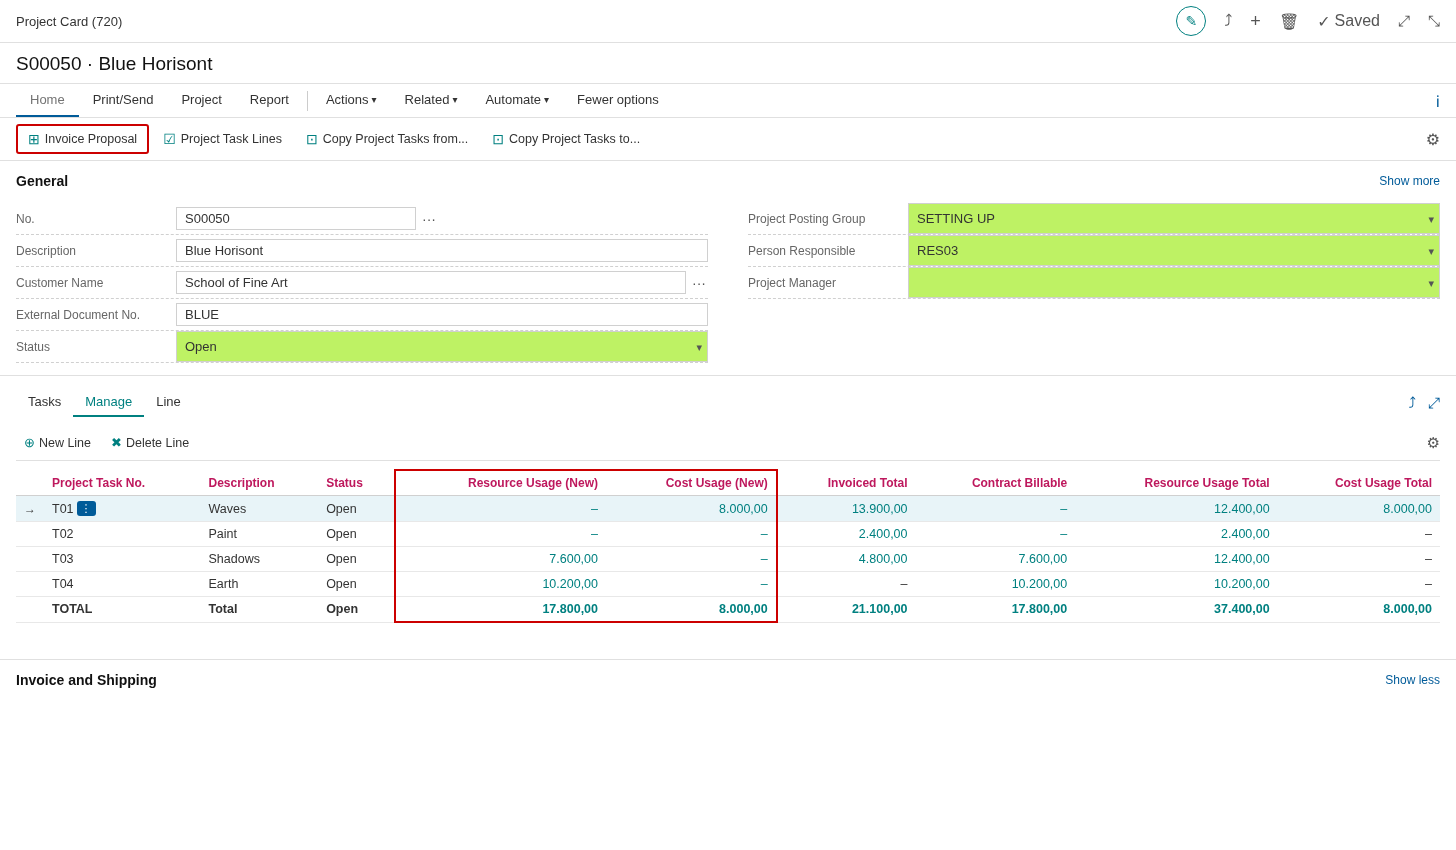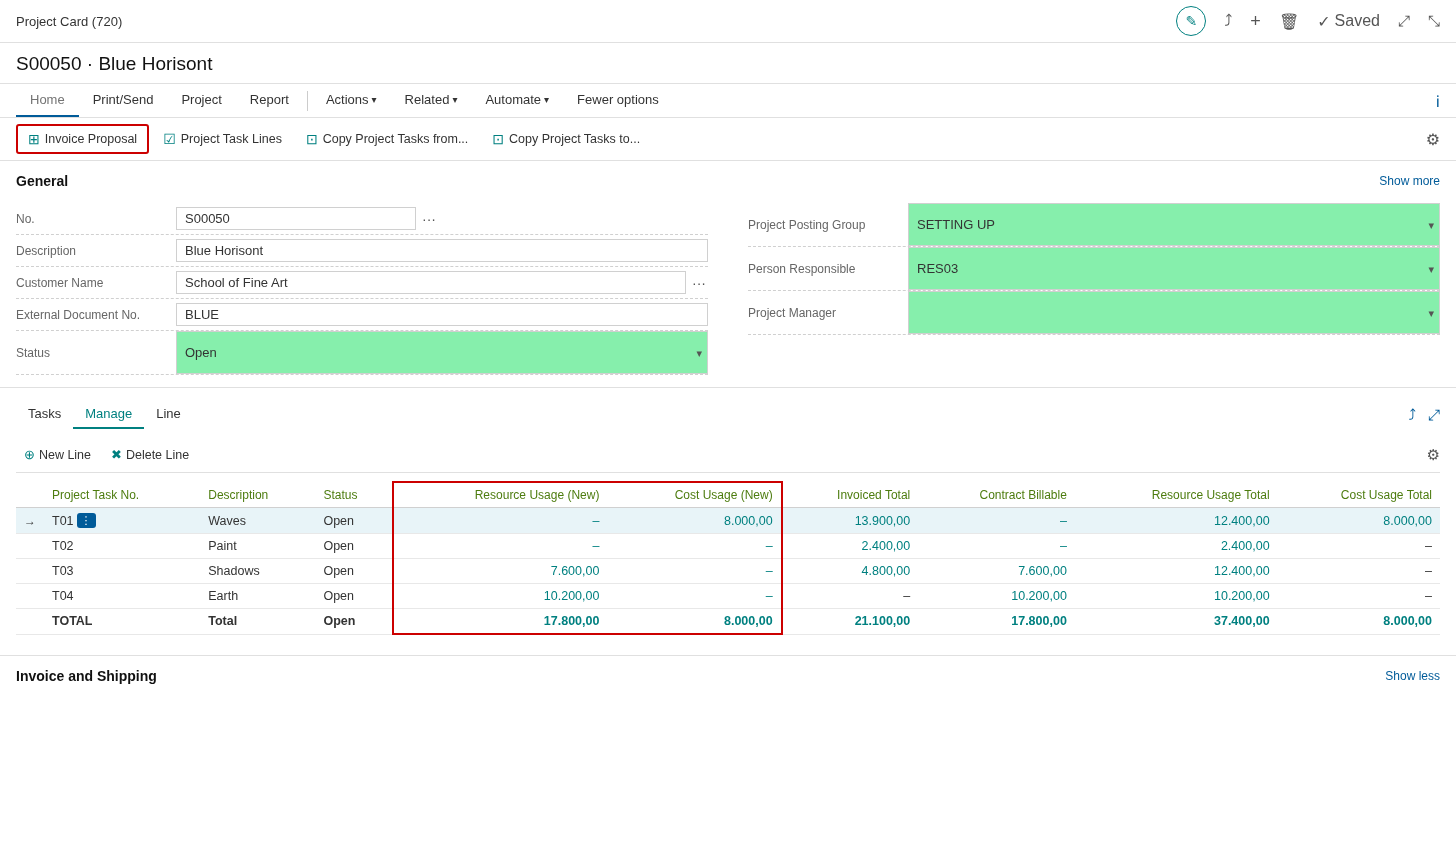--- a/index.html
+++ b/index.html
@@ -41,42 +41,42 @@
     .section-title { font-size: 14px; font-weight: 600; color: #111; }
     .show-more { color: #005b99; font-size: 12px; cursor: pointer; }
 
     
     .form-grid { display: grid; grid-template-columns: 1fr 1fr; gap: 0 40px; }
     .form-row { display: flex; align-items: center; min-height: 32px; border-bottom: 1px dashed #d0d0d0; }
     .form-label { color: #666; font-size: 12px; min-width: 160px; flex: 0 0 160px; padding: 4px 0; }
     .form-value { flex: 1; display: flex; align-items: center; }
     .form-input { border: 1px solid #d0d0d0; padding: 3px 8px; font-size: 13px; color: #333; width: 100%; background: #fff; outline: none; }
     .form-input-readonly { background: #f3f3f3; border: 1px solid #d0d0d0; padding: 3px 8px; font-size: 13px; color: #333; width: 100%; }
-    .form-select { border: 1px solid #d0d0d0; padding: 13px 8px; font-size: 13px; color: #333; width: 100%; background: #86efac; appearance: none; cursor: pointer; }
+    .form-select { border: 1px solid #d0d0d0; padding: 7px 8px; font-size: 13px; color: #333; width: 100%; background: #bef264; appearance: none; cursor: pointer; }
     .form-select-wrap { position: relative; width: 100%; }
     .form-select-wrap .select-arrow { position: absolute; right: 6px; top: 50%; transform: translateY(-50%); font-size: 11px; color: #555; pointer-events: none; }
     .form-input-ellipsis { display: flex; align-items: center; gap: 4px; width: 100%; }
     .ellipsis-btn { border: none; background: none; cursor: pointer; color: #555; font-size: 14px; padding: 0 2px; }
 
     
     .tasks-section { padding: 12px 16px 0; }
     .tasks-header { display: flex; align-items: center; gap: 0; margin-bottom: 8px; }
     .tasks-tab { padding: 6px 12px; cursor: pointer; font-size: 13px; color: #333; border-bottom: 2px solid transparent; }
     .tasks-tab.active { color: #008080; border-bottom: 2px solid #008080; }
     .tasks-header-right { margin-left: auto; display: flex; gap: 12px; }
     .tasks-header-right span { color: #005b99; cursor: pointer; font-size: 15px; }
 
     .tasks-actions { display: flex; align-items: center; gap: 4px; padding: 6px 0; border-bottom: 1px solid #e0e0e0; margin-bottom: 8px; }
     .task-action-btn { display: flex; align-items: center; gap: 4px; padding: 4px 8px; border: none; background: #fff; cursor: pointer; font-size: 12.5px; color: #333; }
     .task-action-btn .icon { color: #008080; font-size: 13px; }
     .tasks-actions-right { margin-left: auto; color: #555; cursor: pointer; font-size: 15px; }
 
     
     .tasks-table { width: 100%; border-collapse: collapse; font-size: 12.5px; }
-    .tasks-table th { text-align: right; font-weight: 400; color: #4d7c0f; padding: 5px 8px; border-bottom: 1px solid #d0d0d0; white-space: nowrap; font-size: 12px; }
+    .tasks-table th { text-align: right; font-weight: 700; color: #be185d; padding: 5px 8px; border-bottom: 1px solid #d0d0d0; white-space: nowrap; font-size: 12px; }
     .tasks-table th.left { text-align: left; }
     .tasks-table td { padding: 5px 8px; border-bottom: 1px solid #e8e8e8; vertical-align: middle; }
     .tasks-table td.right { text-align: right; }
     .tasks-table td.left { text-align: left; }
     .tasks-table tr.active-row { background: #e8f4f8; }
     .row-arrow { color: #333; font-size: 12px; }
     .teal-value { color: #008080; }
     .bold-row td { font-weight: 700; }
 
     
@@ -355,20 +355,20 @@
           <td class="right rb-right rb-bottom"><span class="teal-value">8.000,00</span></td>
           <td class="right"><span class="teal-value">21.100,00</span></td>
           <td class="right"><span class="teal-value">17.800,00</span></td>
           <td class="right"><span class="teal-value">37.400,00</span></td>
           <td class="right"><span class="teal-value">8.000,00</span></td>
         </tr>
       </tbody>
     </table>
   </div>
 
-  <div class="invoice-section" style="margin-top:20px; border-top:1px solid #e0e0e0; padding-top:12px;">
+  <div class="invoice-section" style="margin-top:36px; border-top:1px solid #e0e0e0; padding-top:12px;">
     <div class="invoice-header">
       <span class="invoice-title">Invoice and Shipping</span>
       <span class="show-less">Show less</span>
     </div>
   </div>
 
 </div>
 
 </body></html>

